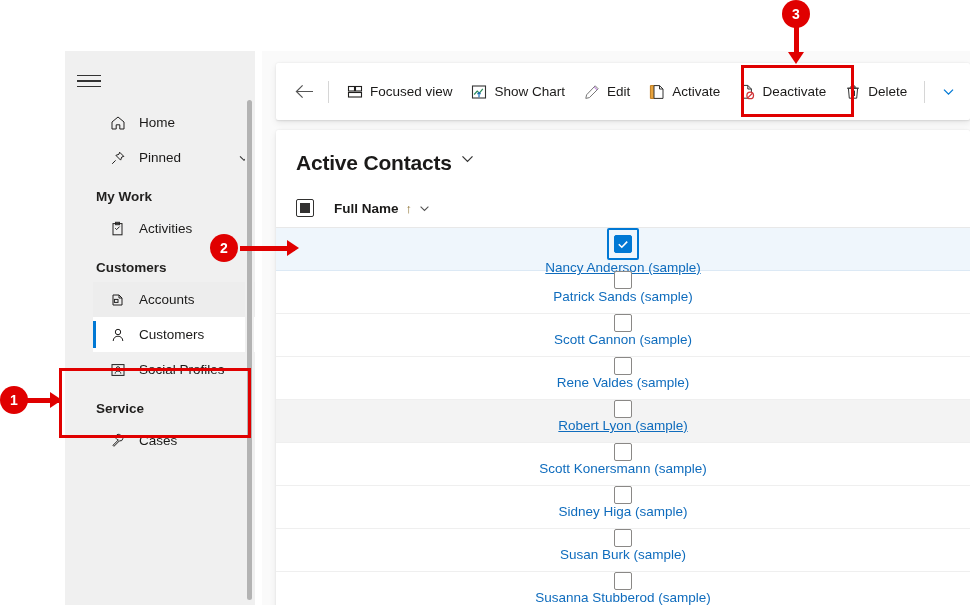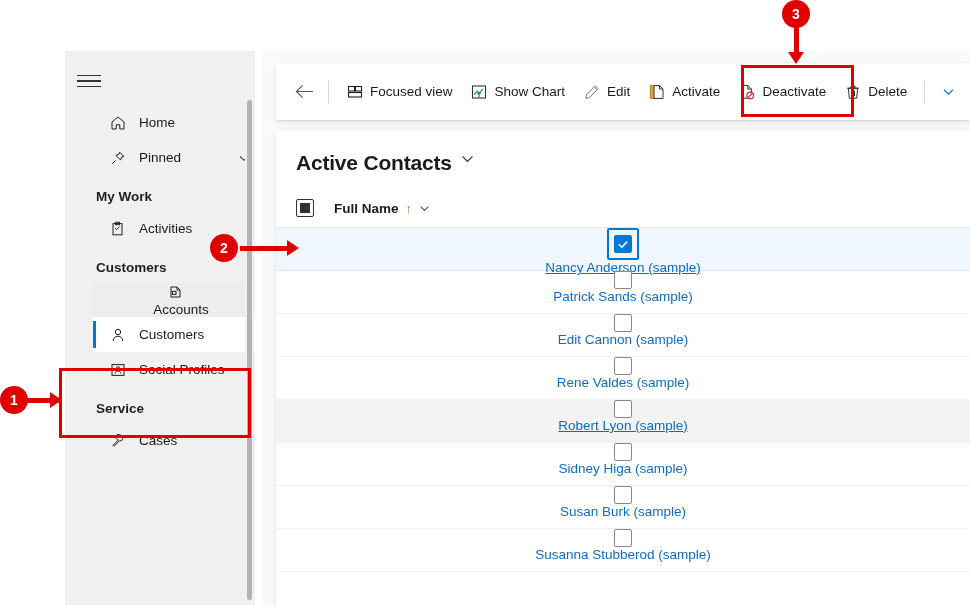--- a/index.html
+++ b/index.html
@@ -27,21 +27,21 @@
     font-size:13.5px; color:#1b1a19; cursor:pointer; position:relative;
     box-sizing:border-box;
     margin-left:28px;
   }
   .nav-item .ico{
     width:22px;height:20px;margin-right:10px;flex:none;
     display:flex;align-items:center;justify-content:center;color:#201f1e;
   }
   .nav-item .lbl{flex:1;white-space:nowrap;}
   .nav-item .chev{width:22px;display:flex;align-items:center;justify-content:center;color:#333;}
-  .nav-item.hover{background:#ededed;flex-direction:column;}
+  .nav-item.hover{background:#ededed;}
   .nav-item.selected{background:#ffffff;}
   .nav-item.selected::before{
     content:"";position:absolute;left:0;top:4px;bottom:4px;width:3px;background:#0078d4;
   }
   .nav-group{
     font-size:13.5px;font-weight:bold;color:#201f1e;
     padding:14px 0 7px 31px;
   }
   .sb-track{
     position:absolute; right:1px; top:0; width:9px; height:554px; background:#f0f0f0;
@@ -355,37 +355,43 @@
       <div class="cell-check">
           <span class="cb"></span>
         </div>
       <a class="name">Patrick Sands (sample)</a>
     </div>
 
     <div class="row">
       <div class="cell-check">
           <span class="cb"></span>
         </div>
-      <a class="name">Edit Cannon (sample)</a>
+      <a class="name">Scott Cannon (sample)</a>
     </div>
 
     <div class="row">
       <div class="cell-check">
           <span class="cb"></span>
         </div>
       <a class="name">Rene Valdes (sample)</a>
     </div>
 
     <div class="row hover">
       <div class="cell-check">
           <span class="cb"></span>
         </div>
       <a class="name">Robert Lyon (sample)</a>
     </div>
 
+    <div class="row">
+      <div class="cell-check">
+          <span class="cb"></span>
+        </div>
+      <a class="name">Scott Konersmann (sample)</a>
+    </div>
 
     <div class="row">
       <div class="cell-check">
           <span class="cb"></span>
         </div>
       <a class="name">Sidney Higa (sample)</a>
     </div>
 
     <div class="row">
       <div class="cell-check">

